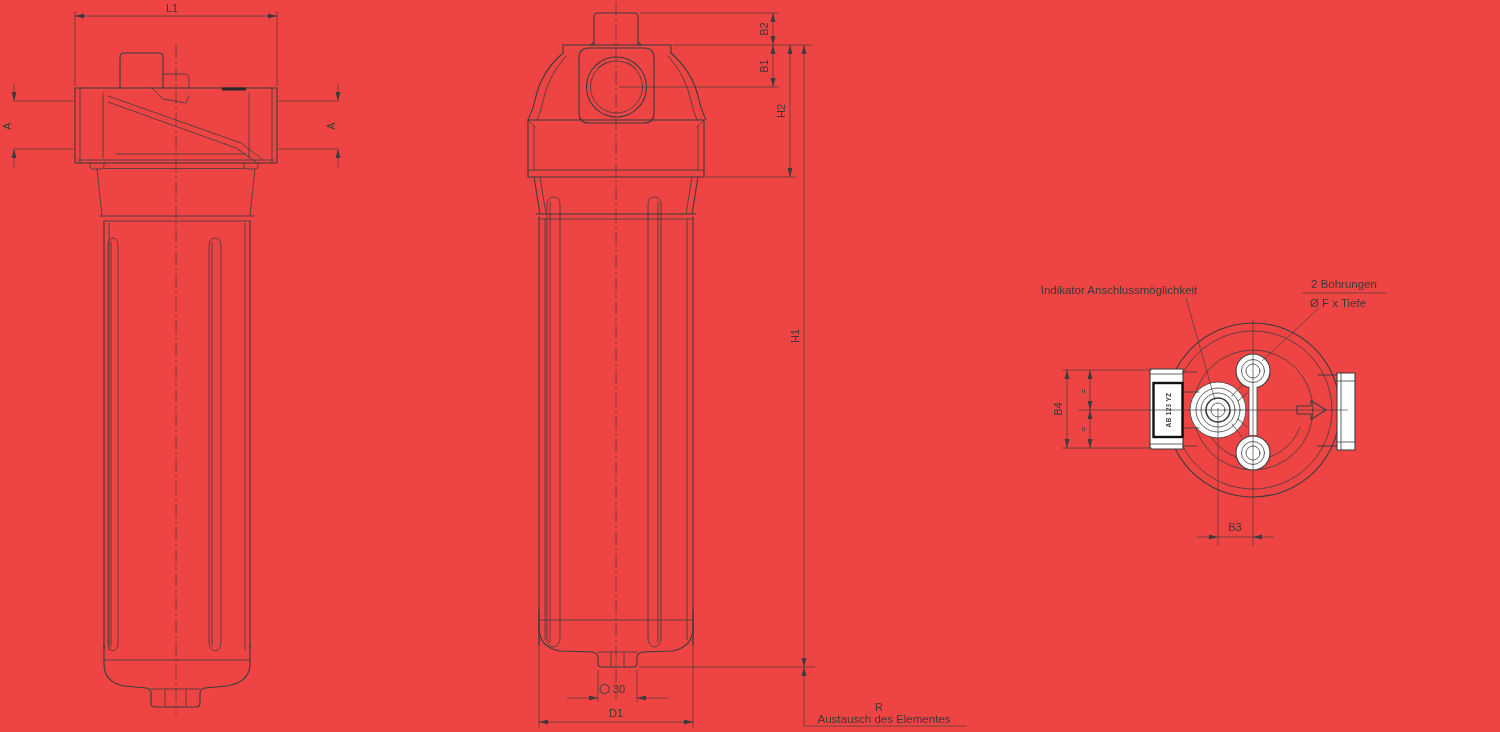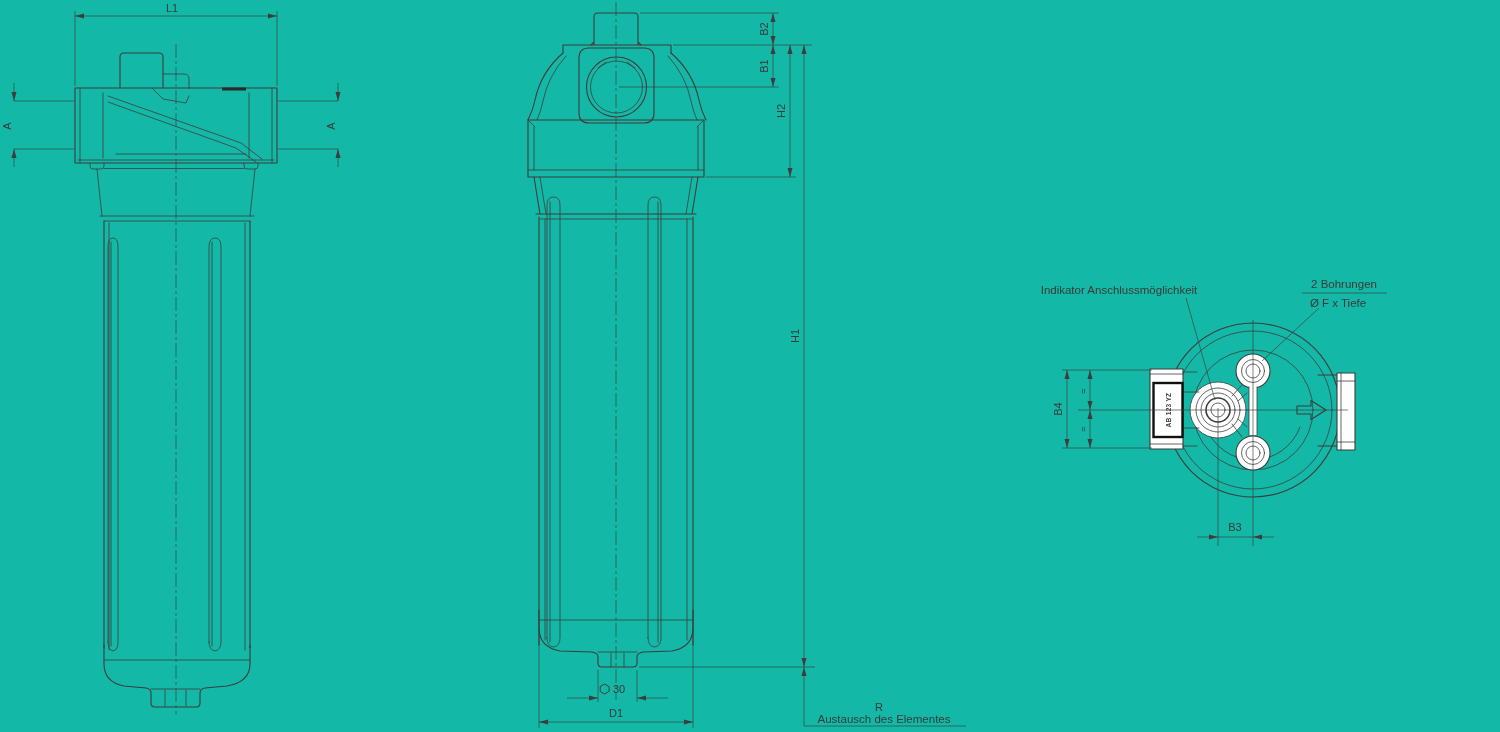--- a/index.html
+++ b/index.html
@@ -1,16 +1,16 @@
 <!DOCTYPE html>
 <html><head>
 <meta charset="utf-8">
 <style>
   html,body{margin:0;padding:0;background:#ffffff;}
-  .stage{position:relative;width:1500px;height:732px;background:#14b8a6;overflow:hidden;
+  .stage{position:relative;width:1500px;height:732px;background:#ef4444;overflow:hidden;
          font-family:"Liberation Sans", sans-serif;}
   svg{display:block;}
   .ln{stroke:#3d3d3d;fill:none;stroke-width:1.1;stroke-linecap:round;stroke-linejoin:round;}
   .ln2{stroke:#3d3d3d;fill:none;stroke-width:0.8;stroke-linecap:round;stroke-linejoin:round;}
   .dim{stroke:#3d3d3d;fill:none;stroke-width:0.65;stroke-linecap:butt;}
   .cl{stroke:#3d3d3d;fill:none;stroke-width:0.65;stroke-dasharray:14 3 3 3;}
   .arr{fill:#3d3d3d;stroke:none;}
   .whitefill{fill:#ffffff;}
   text{fill:#3a3a3a;font-family:"Liberation Sans", sans-serif;}
   .dimlbl{font-size:11px;}

